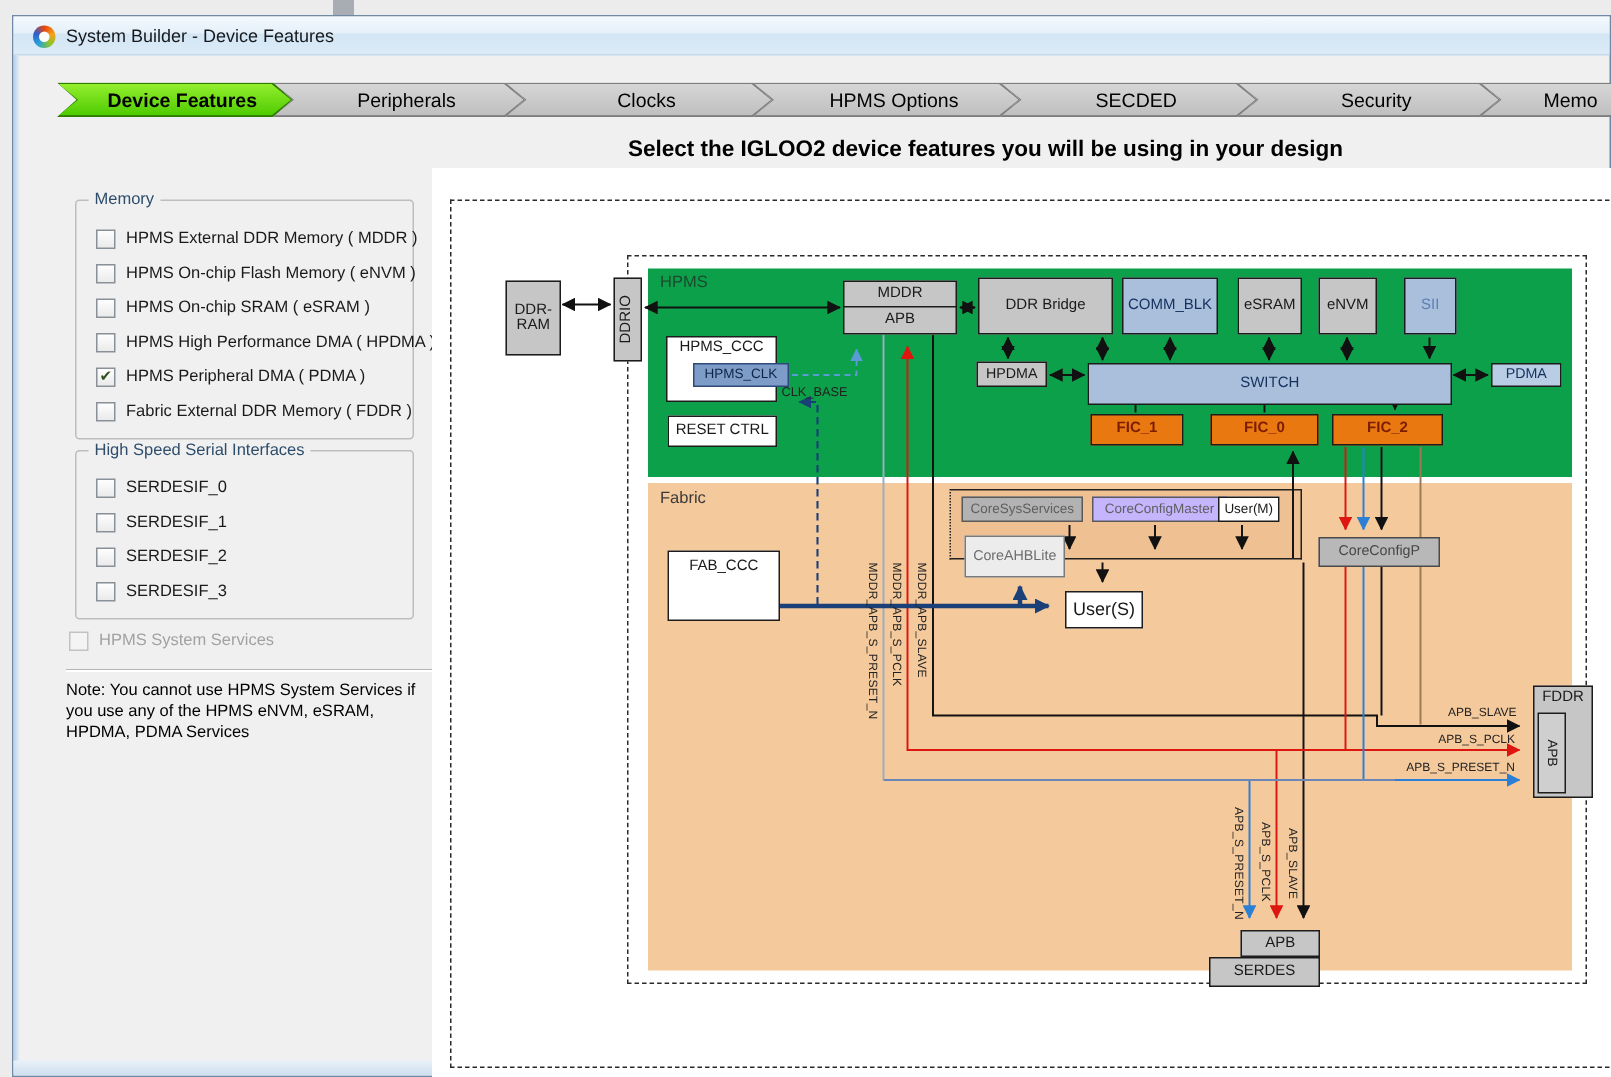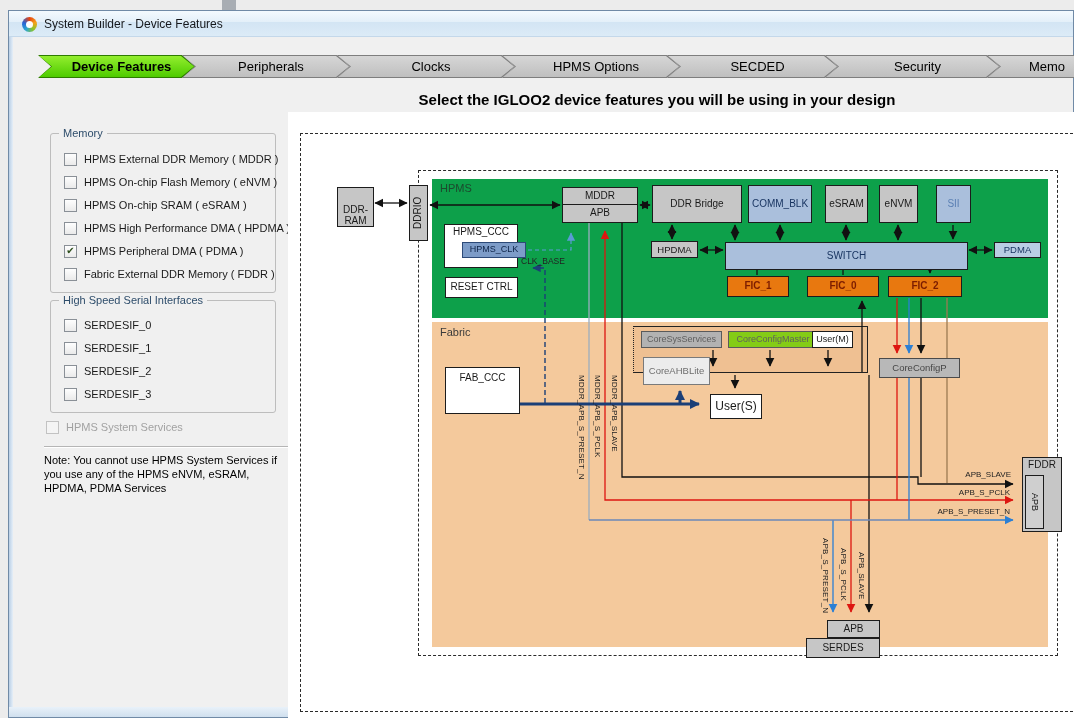--- a/index.html
+++ b/index.html
@@ -248,21 +248,21 @@
 
   <g stroke="#1b3f77" fill="none">
     <line x1="517" y1="404" x2="699" y2="404" stroke-width="3" marker-end="url(#mk-n)"></line>
     <line x1="680" y1="404" x2="680" y2="391" stroke-width="3" marker-end="url(#mk-n)"></line>
     <path d="M545,403 V268 H533" stroke-width="1.4" stroke-dasharray="5 3" marker-end="url(#mk-n2)"></path>
   </g>
 
   <path d="M528,250 H571 V233" stroke="#5b9bd5" stroke-width="1.2" stroke-dasharray="4 3" fill="none" marker-end="url(#mk-lb)"></path>
 </svg>
 
-<div class="dbox gray" style="left:337px;top:187px;width:37px;height:40px;align-items:flex-end;">
+<div class="dbox gray" style="left:337px;top:187px;width:37px;height:50px;">
   <span><span>DDR-</span><br><span>RAM</span></span>
   </div>
 <div class="dbox gray vtext-up" style="left:409px;top:185px;width:19px;height:56px;">DDRIO</div>
 
 <div class="dbox gray" style="left:562px;top:187px;width:76px;height:18px;">MDDR</div>
 <div class="dbox gray" style="left:562px;top:204px;width:76px;height:19px;">APB</div>
 <div class="dbox white" style="left:444px;top:224px;width:74px;height:44px;align-items:flex-start;padding-top:2px;">HPMS_CCC</div>
 <div class="dbox" style="left:462px;top:242px;width:64px;height:16px;background:#7d9cc8;border-color:#2d4a78;color:#0e2448;font-size:9px;">HPMS_CLK</div>
 <div class="dbox white" style="left:445px;top:277px;width:73px;height:21px;">RESET CTRL</div>
 <div class="dbox gray" style="left:652px;top:185px;width:90px;height:38px;">DDR Bridge</div>
@@ -272,21 +272,21 @@
 <div class="dbox blue" style="left:936px;top:185px;width:35px;height:38px;color:#5b80b4;">SII</div>
 <div class="dbox gray" style="left:651px;top:241px;width:47px;height:17px;font-size:9.5px;">HPDMA</div>
 <div class="dbox blue" style="left:725px;top:242px;width:243px;height:28px;">SWITCH</div>
 <div class="dbox" style="left:994px;top:242px;width:47px;height:16px;background:#b9cde4;color:#15315e;font-size:9.5px;">PDMA</div>
 <div class="dbox orange" style="left:727px;top:276px;width:62px;height:21px;">FIC_1</div>
 <div class="dbox orange" style="left:807px;top:276px;width:72px;height:21px;">FIC_0</div>
 <div class="dbox orange" style="left:888px;top:276px;width:74px;height:21px;">FIC_2</div>
 
 <div class="dbox white" style="left:445px;top:367px;width:75px;height:47px;align-items:flex-start;padding-top:5px;">FAB_CCC</div>
 <div class="dbox" style="left:641px;top:331px;width:81px;height:17px;background:#b2b2b2;border-color:#5a5a5a;color:#5f5f5f;font-size:9px;text-align:center;">CoreSysServices</div>
-<div class="dbox" style="left:728px;top:331px;width:90px;height:17px;background:#84cc16;border-color:#5a5a5a;color:#5f5f5f;font-size:9px;">CoreConfigMaster</div>
+<div class="dbox" style="left:728px;top:331px;width:90px;height:17px;background:#c4b5fd;border-color:#5a5a5a;color:#5f5f5f;font-size:9px;">CoreConfigMaster</div>
 <div class="dbox white" style="left:812px;top:331px;width:41px;height:17px;font-size:9px;">User(M)</div>
 <div class="dbox" style="left:643px;top:357px;width:67px;height:28px;background:#ececec;border-color:#7a7a7a;color:#6e6e6e;font-size:9.5px;">CoreAHBLite</div>
 <div class="dbox white" style="left:710px;top:394px;width:52px;height:25px;font-size:12px;">User(S)</div>
 <div class="dbox" style="left:879px;top:358px;width:81px;height:20px;background:#b8b8b8;border-color:#4a4a4a;color:#474747;font-size:9.5px;">CoreConfigP</div>
 
 <div class="dbox gray" style="left:1022px;top:457px;width:40px;height:75px;align-items:flex-start;justify-content:center;padding-top:2px;">FDDR</div>
 <div class="dbox gray vtext" style="left:1025px;top:475px;width:19px;height:54px;font-size:9px;background:#cfcfcf;">APB</div>
 <div class="dbox gray" style="left:827px;top:620px;width:53px;height:18px;">APB</div>
 <div class="dbox gray" style="left:806px;top:638px;width:74px;height:20px;">SERDES</div>
 

